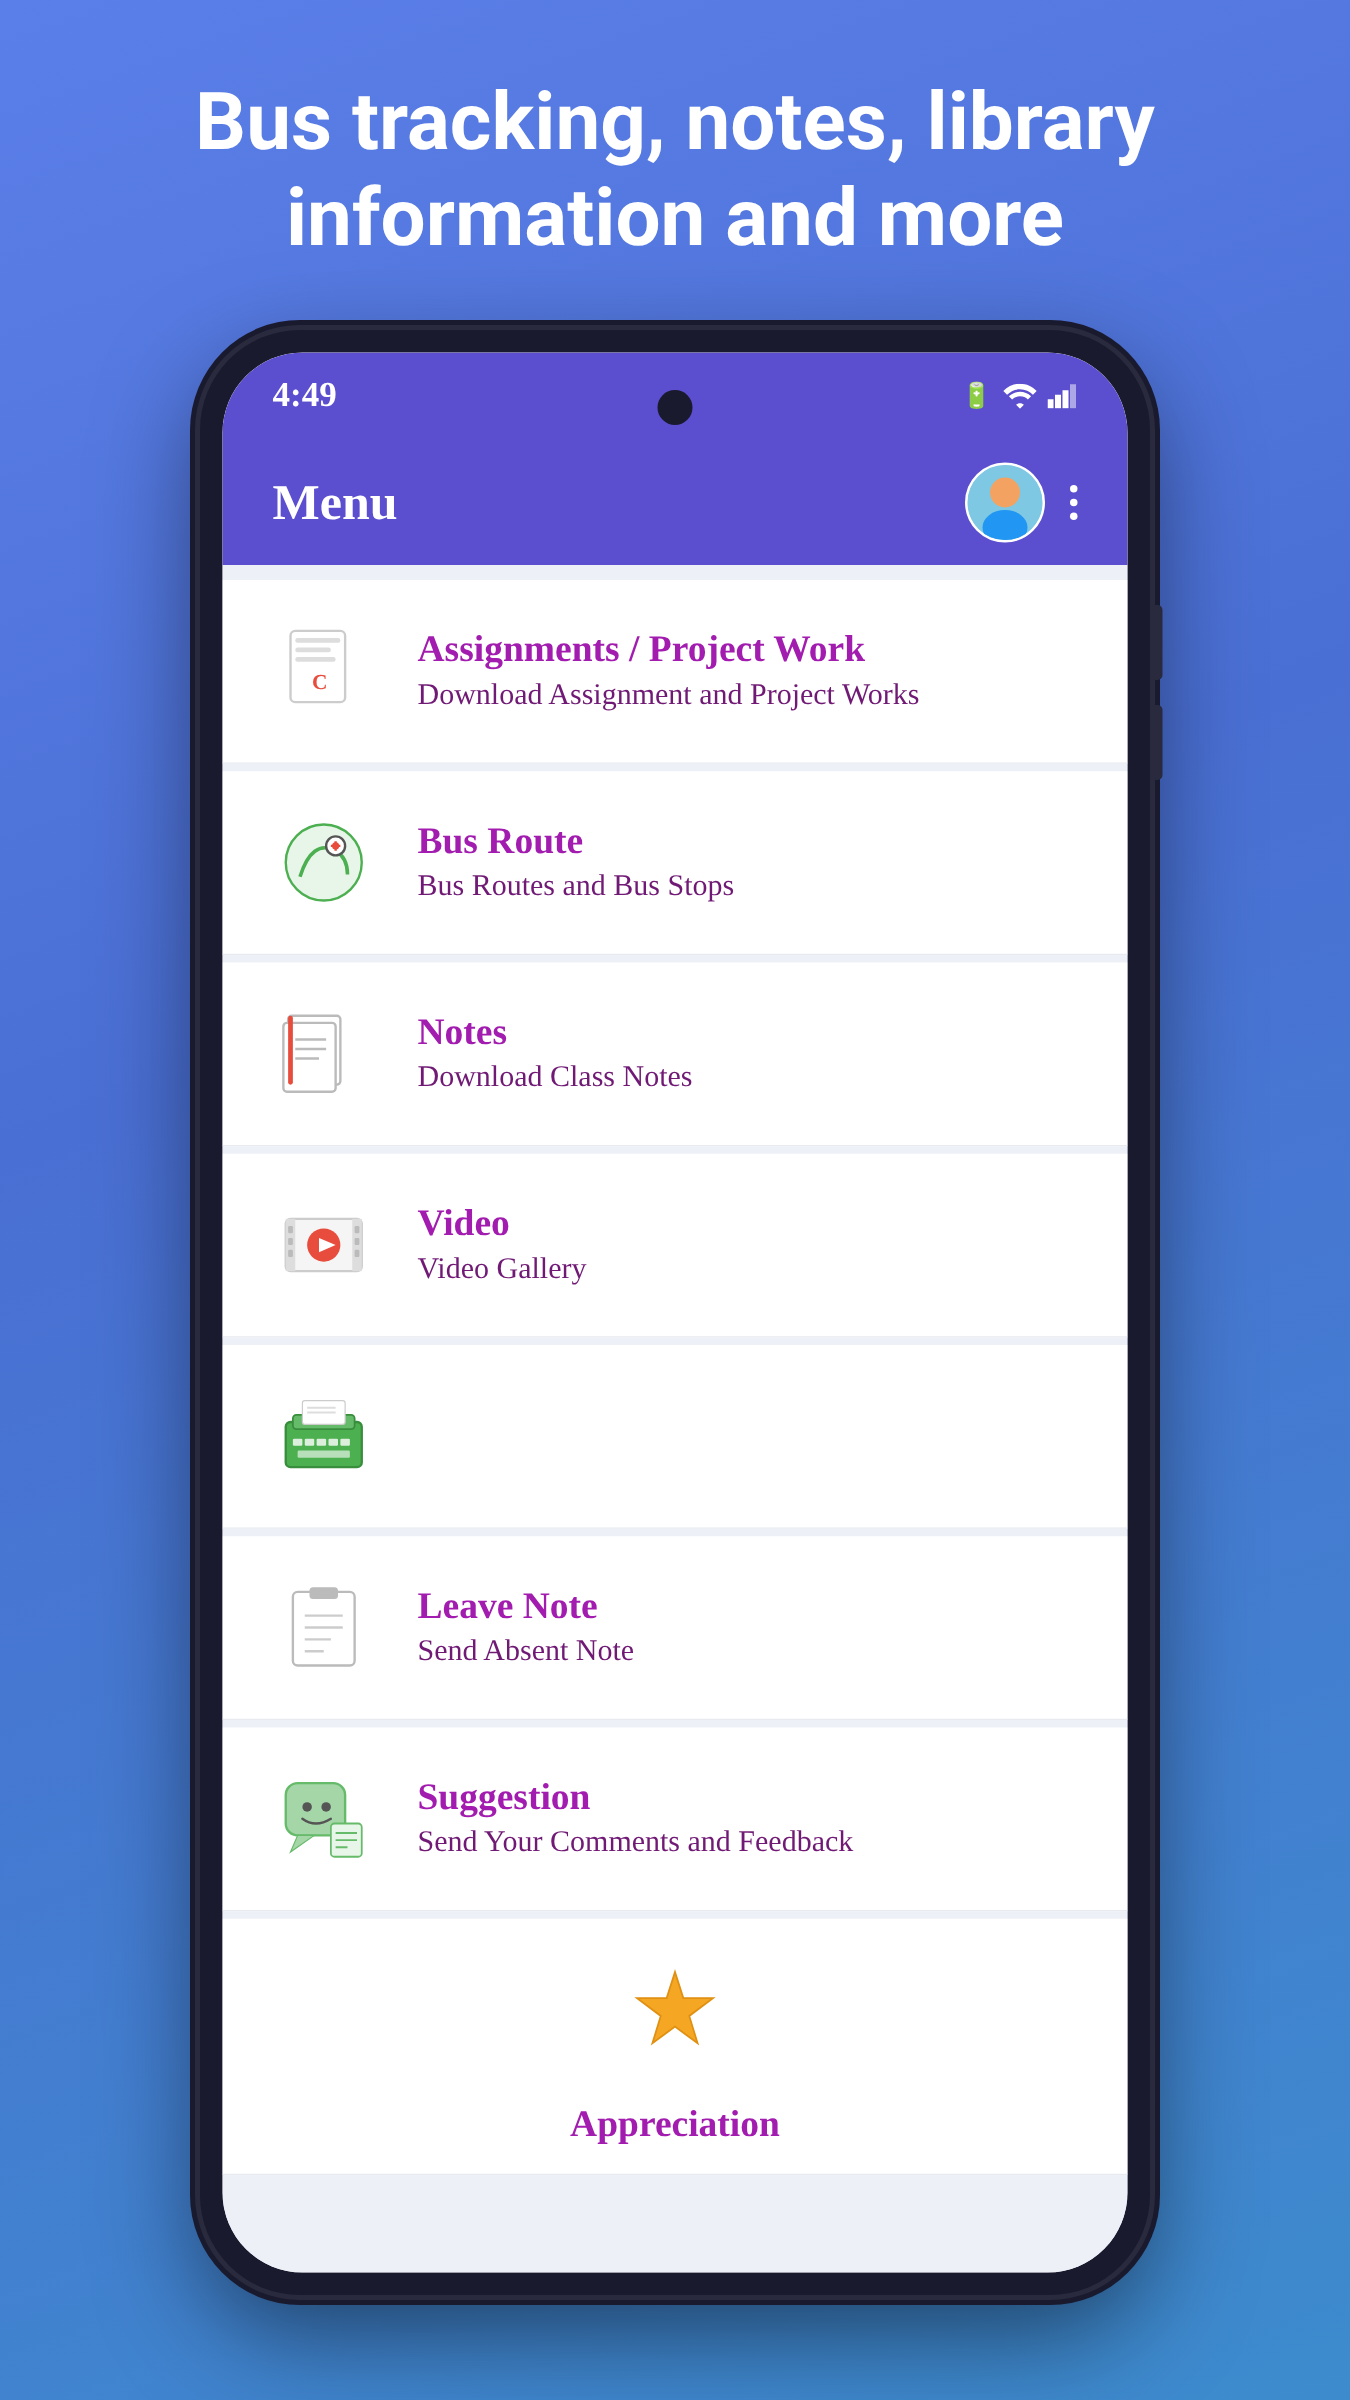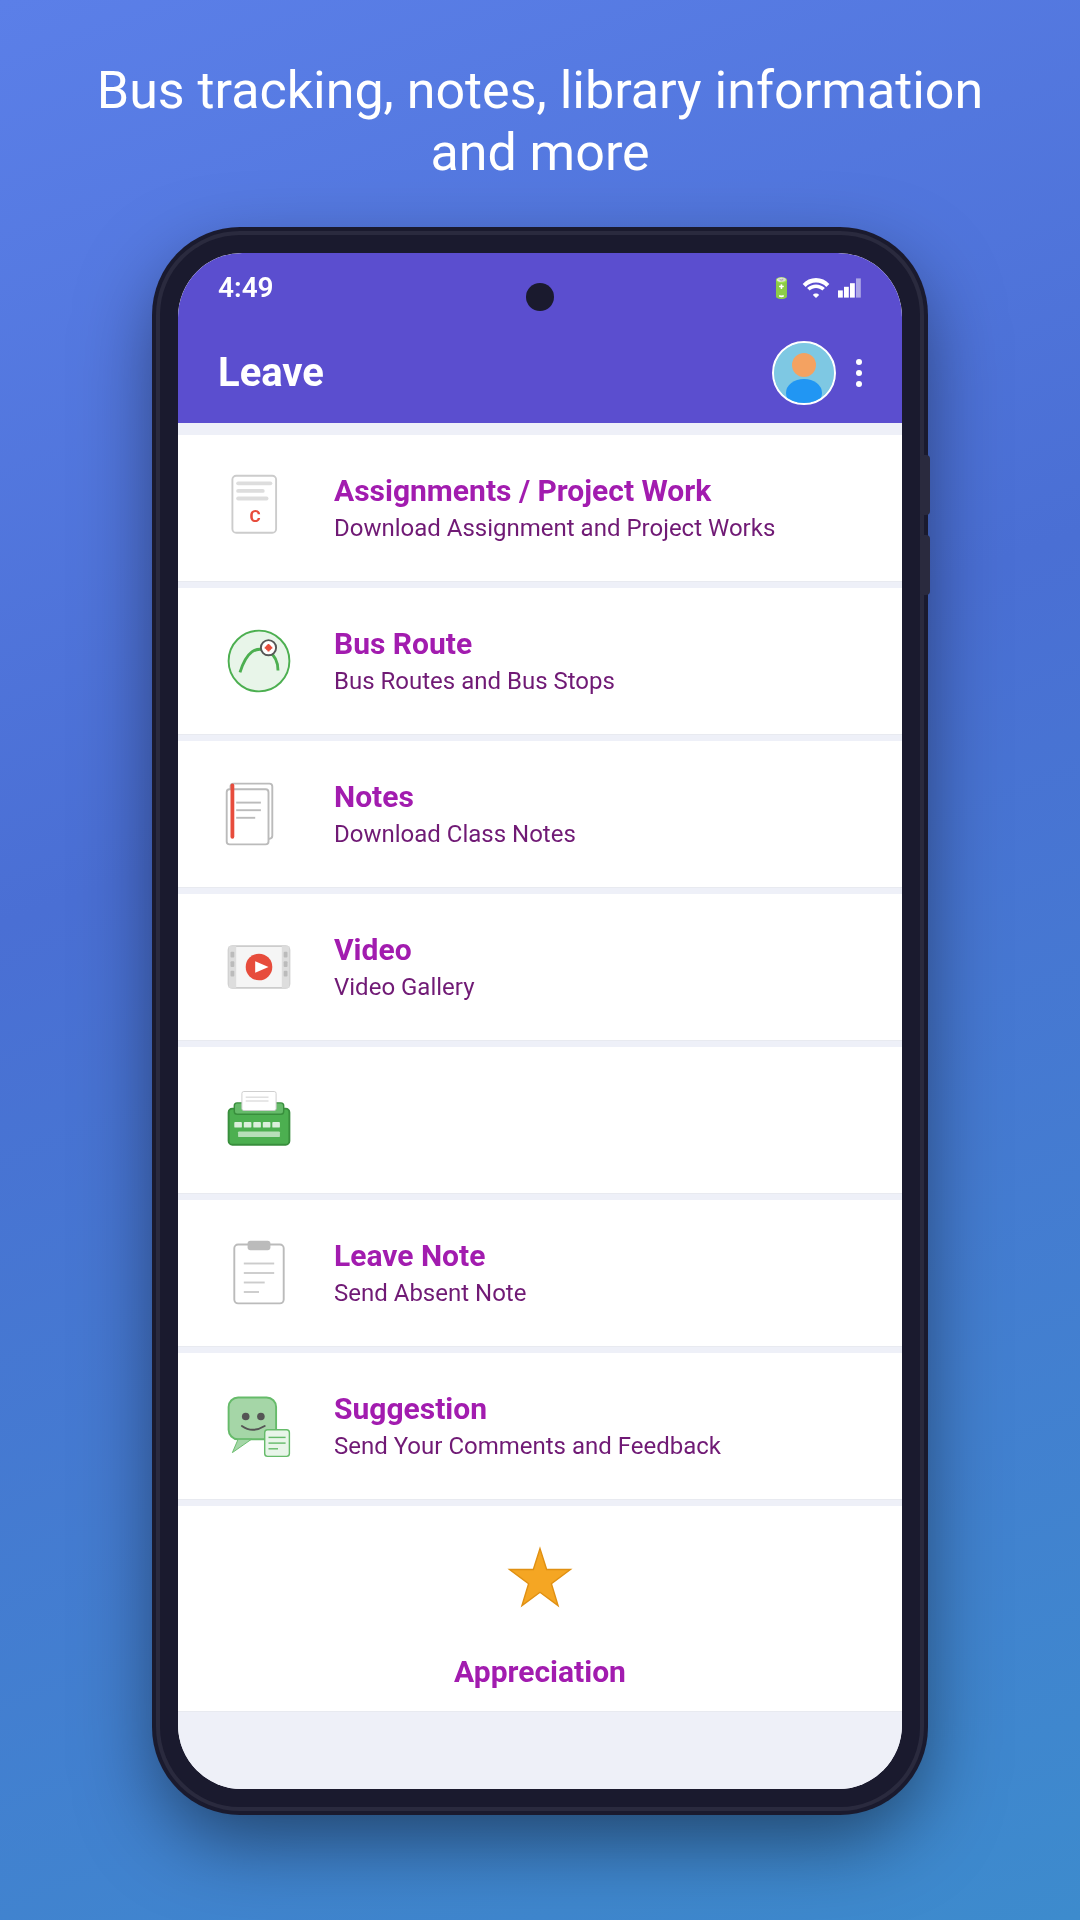--- a/index.html
+++ b/index.html
@@ -13,30 +13,31 @@
       overflow: hidden;
       display: flex;
       flex-direction: column;
       align-items: center;
     }
 
     .hero-text {
       text-align: center;
       color: white;
       padding: 60px 80px 40px;
-      font-size: 52px;
-      font-weight: 400;
+      font-size: 64px;
+      font-weight: 700;
       line-height: 1.2;
     }
 
     .phone-wrapper {
       position: relative;
       width: 760px;
       height: 1572px;
       margin-top: 10px;
+      font-family: Liberation Serif, serif;
     }
 
     .phone-frame {
       position: absolute;
       top: 0; left: 0; right: 0; bottom: 0;
       background: #1a1a2e;
       border-radius: 80px;
       box-shadow:
         0 0 0 4px #2a2a3e,
         0 0 0 8px #1a1a2e,
@@ -254,21 +255,21 @@
         <svg width="24" height="20" viewBox="0 0 20 16">
           <rect x="0" y="10" width="4" height="6" fill="white"></rect>
           <rect x="5" y="7" width="4" height="9" fill="white"></rect>
           <rect x="10" y="4" width="4" height="12" fill="white"></rect>
           <rect x="15" y="0" width="4" height="16" fill="white" opacity="0.5"></rect>
         </svg>
       </div>
     </div>
 
     <div class="app-bar">
-      <span class="app-bar-title">Leave</span>
+      <span class="app-bar-title">Menu</span>
       <div class="app-bar-actions">
         <div class="avatar">
 
           <svg width="60" height="60" viewBox="0 0 60 60">
             <circle cx="30" cy="30" r="30" fill="#7ec8e3"></circle>
             <circle cx="30" cy="22" r="12" fill="#f4a261"></circle>
             <ellipse cx="30" cy="50" rx="18" ry="14" fill="#2196F3"></ellipse>
           </svg>
         </div>
         <div class="more-icon">

